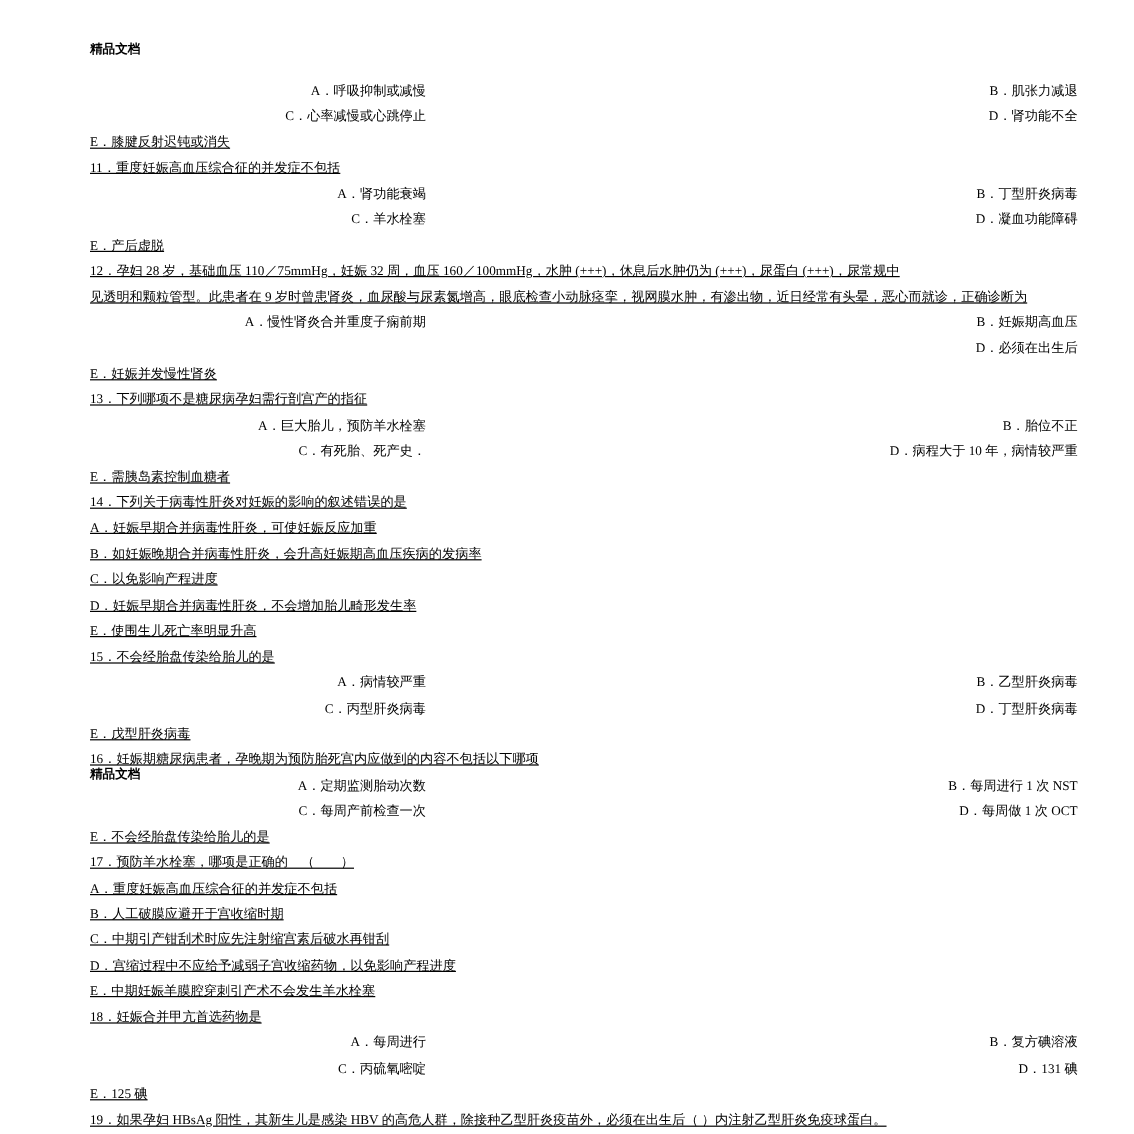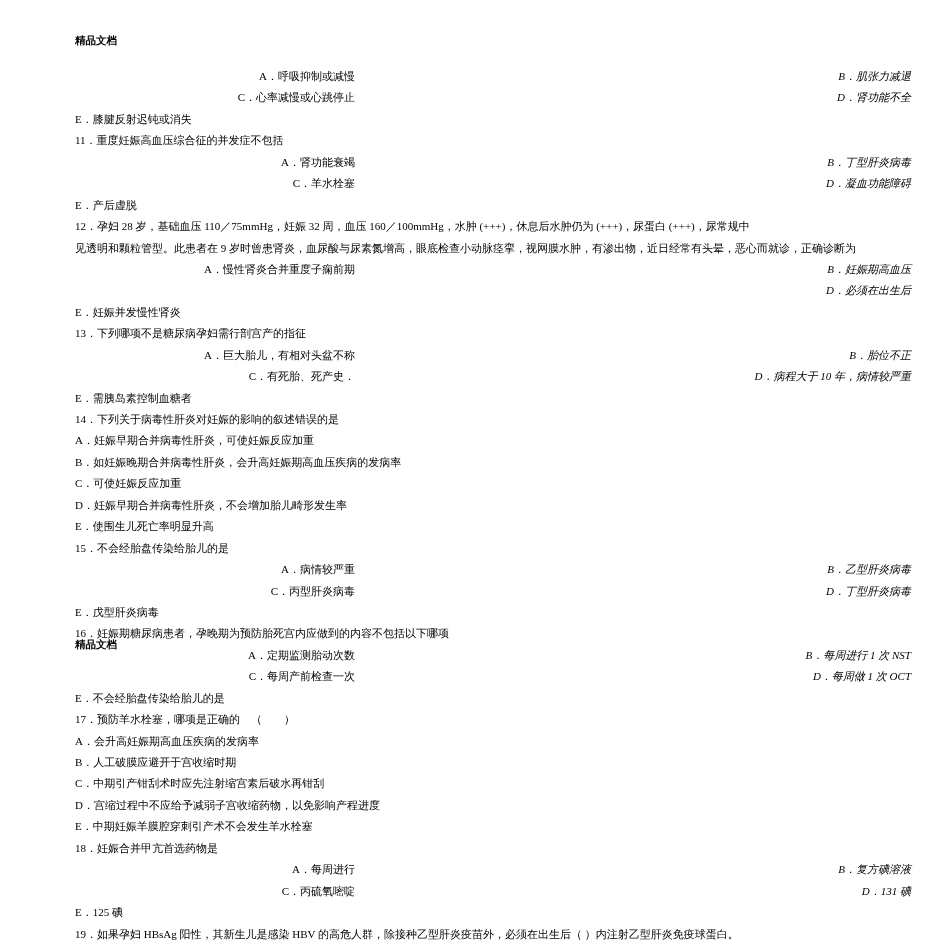--- a/index.html
+++ b/index.html
@@ -8,21 +8,21 @@
     width: 945px;
     height: 945px;
     background: #ffffff;
     font-family: "SimSun", "宋体", serif;
     color: #000000;
   }
   .page {
     box-sizing: border-box;
     width: 945px;
     height: 674px;
-    padding: 34px 34px 20px 75px;
+    padding: 34px 47px 20px 75px;
     position: relative;
   }
   .header, .footer {
     font-size: 10.5px;
     font-weight: bold;
     font-family: "SimSun", "宋体", serif;
   }
   .header {
     margin-bottom: 18px;
   }
@@ -40,24 +40,24 @@
     display: flex;
     flex-direction: row;
     white-space: nowrap;
   }
   .col-left {
     width: 280px;
     flex: 0 0 280px;
   }
   .col-right {
     flex: 1 1 auto;
-    font-style: italic;
   }
   .full {
     white-space: normal;
+    text-decoration: underline;
   }
 </style>
 </head>
 <body>
 
 <div class="page">
 
   <div class="header">精品文档</div>
 
   <div class="content" id="content">
@@ -99,41 +99,41 @@
       <div class="row">
         <span class="col-right">D．必须在出生后</span>
       </div>
       <div class="row full">
         <span>E．妊娠并发慢性肾炎</span>
       </div>
       <div class="row full">
         <span>13．下列哪项不是糖尿病孕妇需行剖宫产的指征</span>
       </div>
       <div class="row">
-        <span class="col-left">A．巨大胎儿，有相对头盆不称</span>
+        <span class="col-left">A．巨大胎儿，预防羊水栓塞</span>
         <span class="col-right">B．胎位不正</span>
       </div>
       <div class="row">
         <span class="col-left">C．有死胎、死产史．</span>
         <span class="col-right">D．病程大于 10 年，病情较严重</span>
       </div>
       <div class="row full">
         <span>E．需胰岛素控制血糖者</span>
       </div>
       <div class="row full">
         <span>14．下列关于病毒性肝炎对妊娠的影响的叙述错误的是</span>
       </div>
       <div class="row full">
         <span>A．妊娠早期合并病毒性肝炎，可使妊娠反应加重</span>
       </div>
       <div class="row full">
         <span>B．如妊娠晚期合并病毒性肝炎，会升高妊娠期高血压疾病的发病率</span>
       </div>
       <div class="row full">
-        <span>C．可使妊娠反应加重</span>
+        <span>C．以免影响产程进度</span>
       </div>
       <div class="row full">
         <span>D．妊娠早期合并病毒性肝炎，不会增加胎儿畸形发生率</span>
       </div>
       <div class="row full">
         <span>E．使围生儿死亡率明显升高</span>
       </div>
       <div class="row full">
         <span>15．不会经胎盘传染给胎儿的是</span>
       </div>
@@ -159,21 +159,21 @@
         <span class="col-left">C．每周产前检查一次</span>
         <span class="col-right">D．每周做 1 次 OCT</span>
       </div>
       <div class="row full">
         <span>E．不会经胎盘传染给胎儿的是</span>
       </div>
       <div class="row full">
         <span>17．预防羊水栓塞，哪项是正确的　（　　）</span>
       </div>
       <div class="row full">
-        <span>A．会升高妊娠期高血压疾病的发病率</span>
+        <span>A．重度妊娠高血压综合征的并发症不包括</span>
       </div>
       <div class="row full">
         <span>B．人工破膜应避开于宫收缩时期</span>
       </div>
       <div class="row full">
         <span>C．中期引产钳刮术时应先注射缩宫素后破水再钳刮</span>
       </div>
       <div class="row full">
         <span>D．宫缩过程中不应给予减弱子宫收缩药物，以免影响产程进度</span>
       </div>

